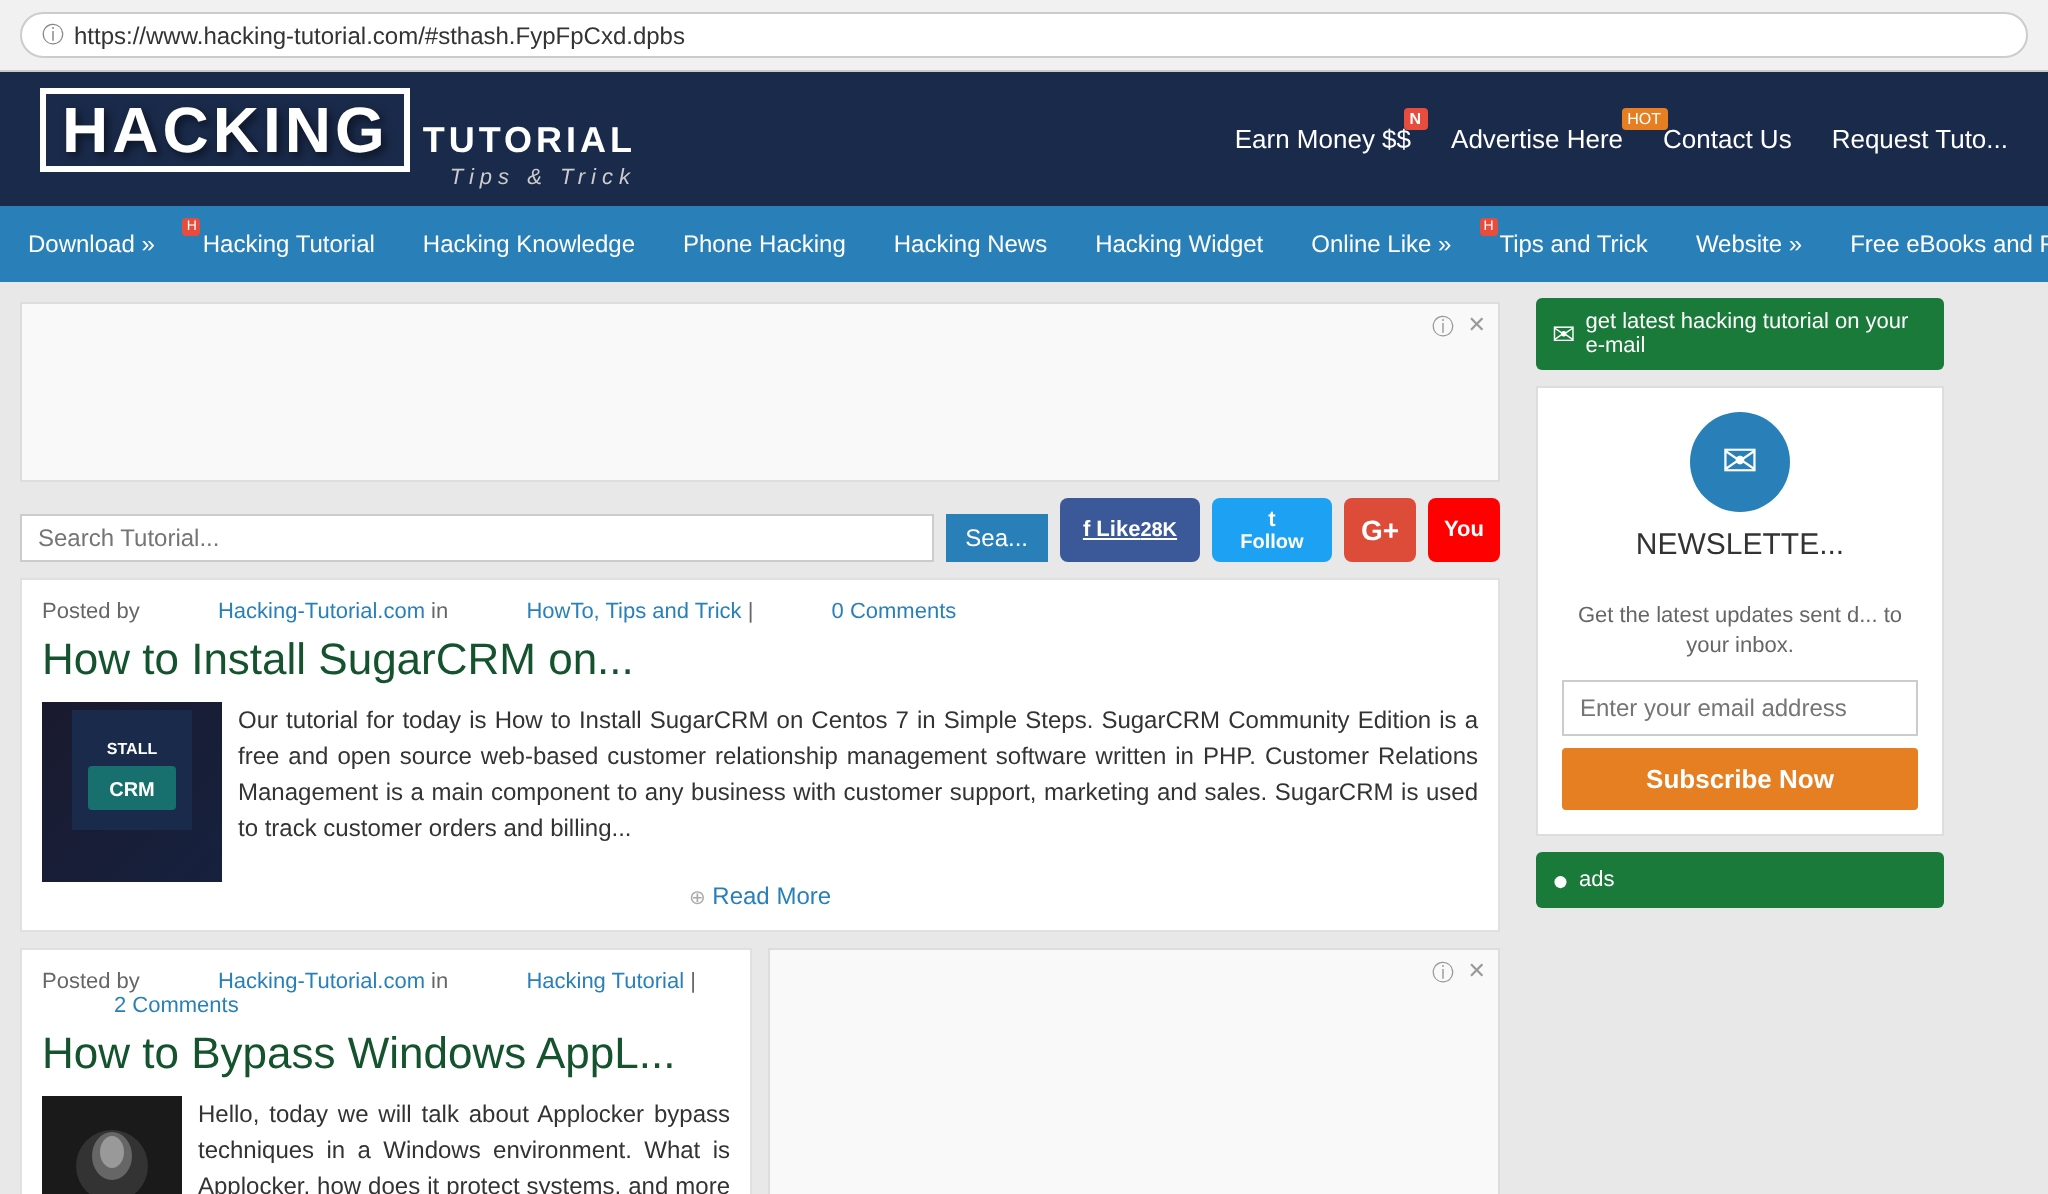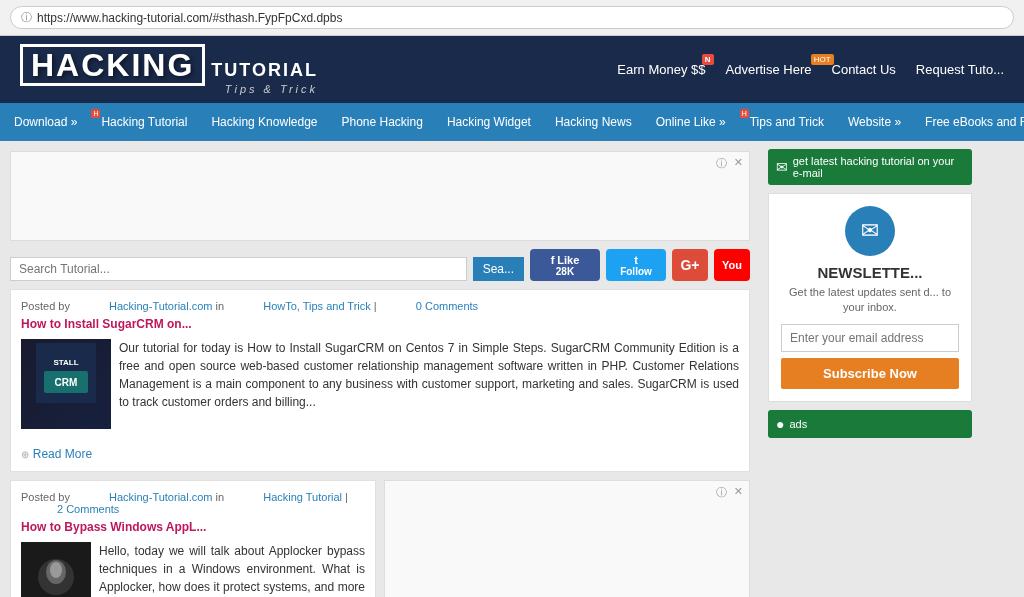--- a/index.html
+++ b/index.html
@@ -205,23 +205,23 @@
       font-size: 11px;
       color: #666;
       margin-bottom: 5px;
     }
     .post-meta a {
       color: #2980b9;
       text-decoration: none;
       margin-left: 36px;
     }
     .post-title {
-      font-size: 12px;
-      color: #be185d;
-      font-weight: bold;
+      font-size: 22px;
+      color: #14532d;
+      font-weight: normal;
       margin-bottom: 8px;
       text-decoration: none;
       display: block;
     }
     .post-content-area {
       display: flex;
       gap: 8px;
     }
     .post-thumb {
       width: 80px;
@@ -237,22 +237,22 @@
       font-size: 12px;
       color: #333;
       line-height: 1.5;
       text-align: justify;
     }
     .read-more {
       color: #2980b9;
       font-size: 12px;
       text-decoration: none;
       display: block;
-      text-align: left;
-      margin-top: 18px;
+      text-align: center;
+      margin-top: 0;
     }
 
     
     .post-with-thumb {
       display: flex;
       gap: 8px;
       align-items: flex-start;
     }
     .post-thumb-small {
       width: 70px;
@@ -300,23 +300,23 @@
       border-radius: 50%;
       display: flex;
       align-items: center;
       justify-content: center;
       margin: 0 auto 8px;
       font-size: 22px;
       color: #fff;
     }
     .newsletter-title {
       font-size: 15px;
-      font-weight: bold;
+      font-weight: normal;
       color: #333;
-      margin-bottom: 4px;
+      margin-bottom: 20px;
     }
     .newsletter-sub {
       font-size: 11px;
       color: #666;
       margin-bottom: 8px;
       line-height: 1.4;
     }
     .newsletter-input {
       width: 100%;
       border: 1px solid #ccc;
@@ -404,22 +404,22 @@
 </div>
 
 <div class="main-nav">
   <a href="#"><span>Download »</span></a>
   <a href="#" style="position:relative;">
     <span style="position:absolute;top:4px;left:2px;background:#e74c3c;color:#fff;font-size:7px;padding:1px 2px;border-radius:2px;">H</span>
     <span>Hacking Tutorial</span>
   </a>
   <a href="#"><span>Hacking Knowledge</span></a>
   <a href="#"><span>Phone Hacking</span></a>
+  <a href="#"><span>Hacking News</span></a>
   <a href="#"><span>Hacking Widget</span></a>
-  <a href="#"><span>Hacking News</span></a>
   <a href="#"><span>Online Like »</span></a>
   <a href="#" style="position:relative;">
     <span style="position:absolute;top:4px;left:2px;background:#e74c3c;color:#fff;font-size:7px;padding:1px 2px;border-radius:2px;">H</span>
     <span>Tips and Trick</span>
   </a>
   <a href="#"><span>Website »</span></a>
   <a href="#"><span>Free eBooks and Reports</span></a>
 
 </div>
 
@@ -431,21 +431,21 @@
       <span style="position:absolute;top:4px;right:22px;font-size:11px;color:#999;">ⓘ</span>
       <span style="position:absolute;top:4px;right:6px;font-size:11px;color:#999;cursor:pointer;">✕</span>
     </div>
 
     <div class="social-bar" style="display:flex; align-items:flex-end; gap:6px; margin-bottom:8px;">
       <div class="search-box">
         <input type="text" placeholder="Search Tutorial..." style="">
       </div>
       <button class="search-btn">Sea...</button>
       <div class="social-icons">
-        <a href="#" class="social-icon fb" style="width:70px;font-size:11px;flex-direction:column;gap:0;">
+        <a href="#" class="social-icon fb" style="width:70px;font-size:11px;gap:0;text-decoration:underline;">
           <span>f Like</span>
           <span style="font-size:10px;">28K</span>
         </a>
         <a href="#" class="social-icon tw" style="width:60px;font-size:11px;flex-direction:column;gap:0;">
           <span>t</span>
           <span style="font-size:10px;">Follow</span>
         </a>
         <a href="#" class="social-icon gp" style="width:36px;">
           <span>G+</span>
         </a>

